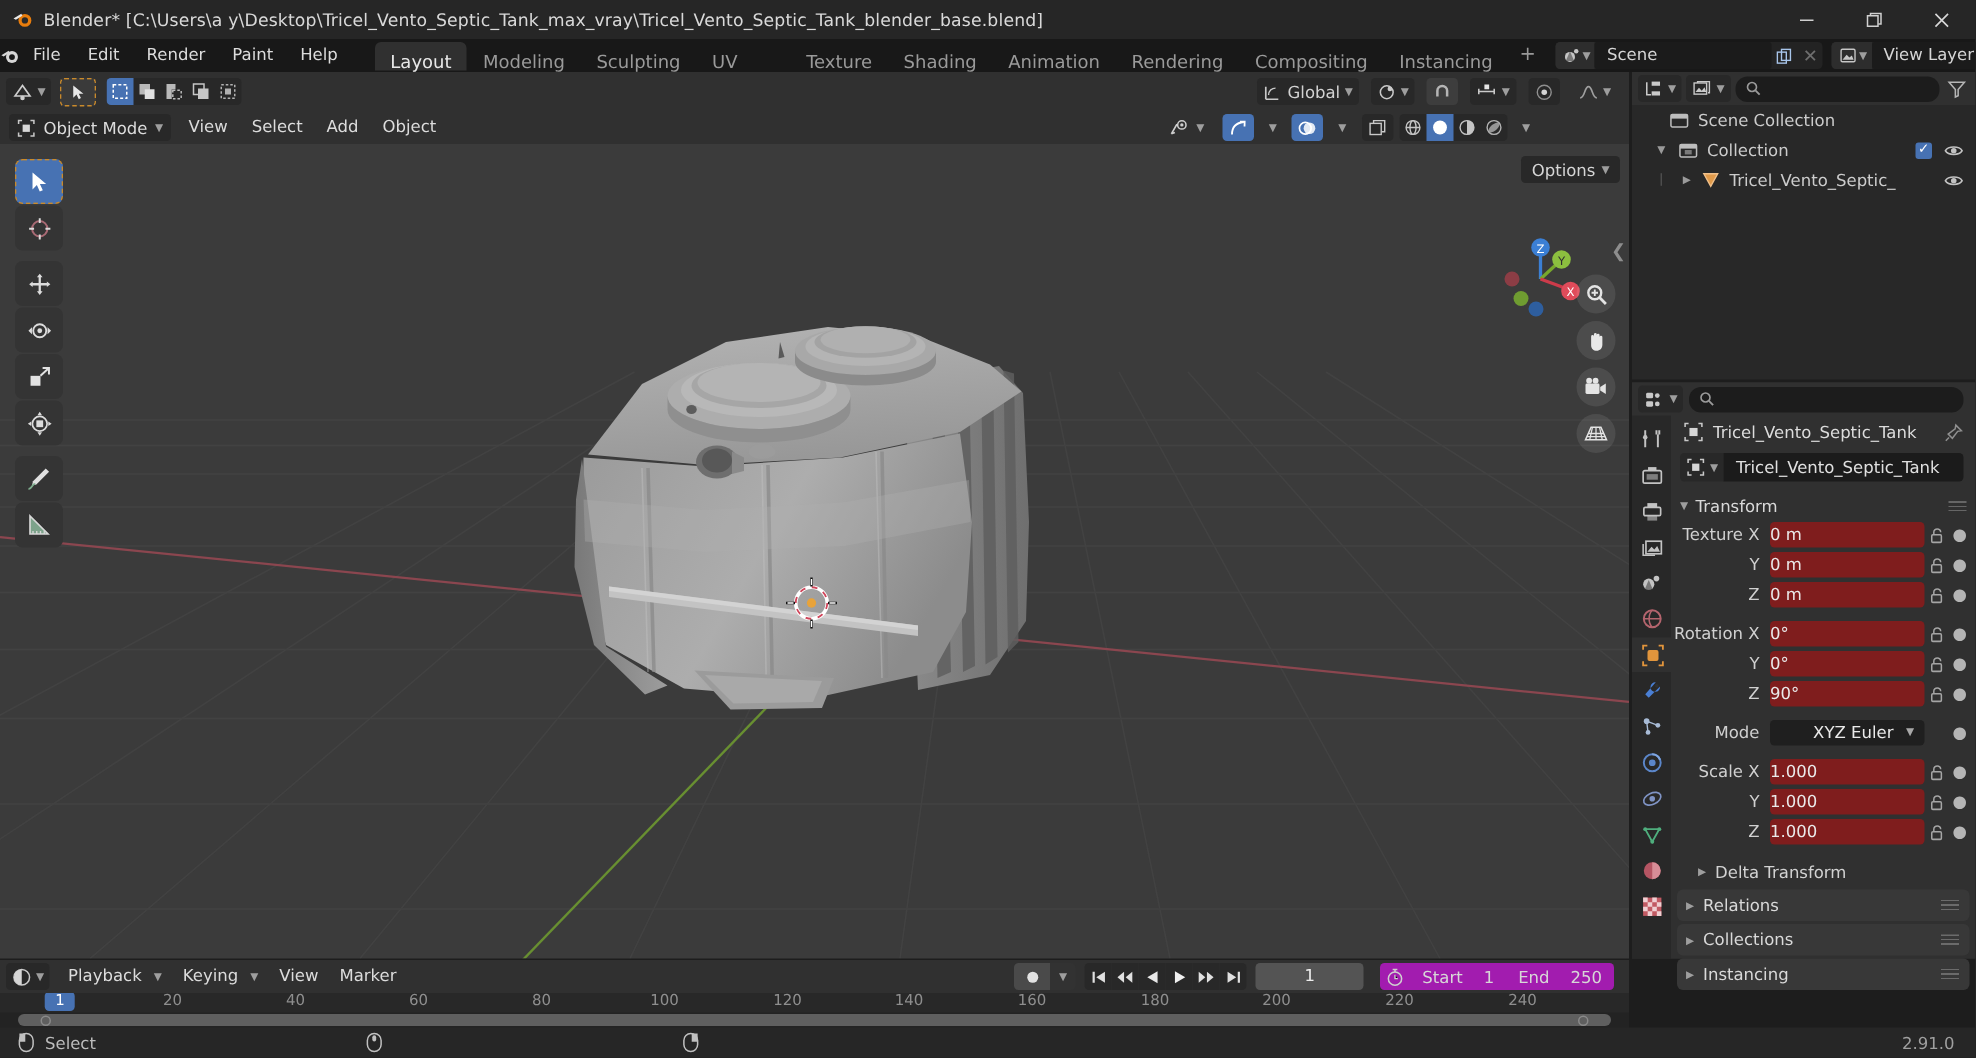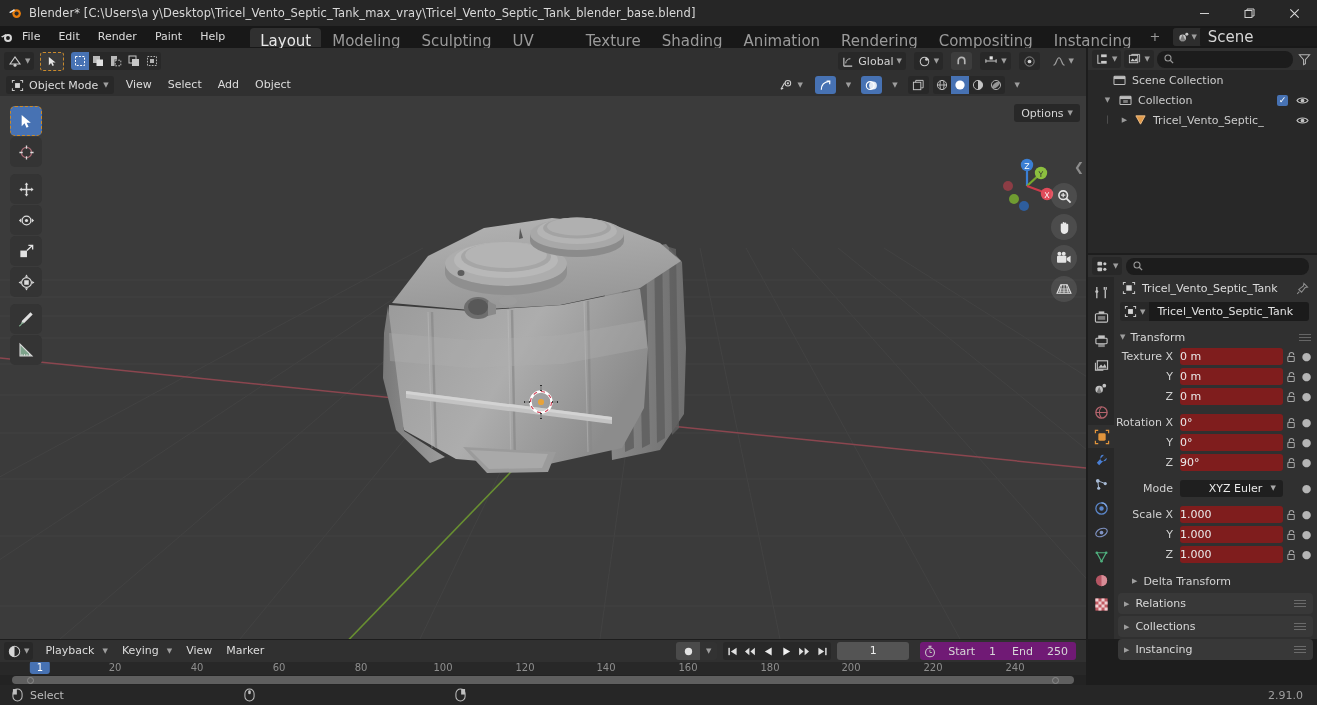--- a/index.html
+++ b/index.html
@@ -27,37 +27,37 @@
     position:absolute; left:0; top:26px; width:1317px; height:22px;
     background:#181818; display:flex; align-items:center;
   }
   .tb-logo{ width:24px; display:flex; align-items:center; justify-content:center; }
   .menu-item{
     padding:0 9px; height:22px; line-height:22px; font-size:11px; color:#dcdcdc;
     border-radius:3px; cursor:default;
   }
   .ws-tabs{ display:flex; align-items:center; margin-left:16px; height:22px; }
   .ws-tab{
-    padding:4px 10px; height:19px; line-height:19px; font-size:15px;
+    padding:4px 10px; height:19px; line-height:19px; font-size:12px;
     color:#9a9a9a; border-radius:4px 4px 0 0; margin-right:1px;
   }
   .ws-tab.active{ background:#303030; color:#e8e8e8; }
   .ws-plus{ color:#999; padding:0 7px; font-size:13px; line-height:18px; }
 
   .scene-field{
     display:flex; align-items:center; height:18px; background:#232323;
     border-radius:3px; margin-left:3px;
   }
   .scene-icon{
     display:flex; align-items:center; justify-content:center;
     background:#2d2d2d; border-radius:3px 0 0 3px; height:18px; padding:0 3px 0 5px;
   }
   .scene-name{
     background:#1b1b1b; height:18px; line-height:18px; padding:0 8px;
-    min-width:118px; font-size:15px; color:#d6d6d6; border-radius:2px;
+    min-width:118px; font-size:11px; color:#d6d6d6; border-radius:2px;
   }
   .scene-btn{ width:17px; height:18px; display:flex; align-items:center; justify-content:center; color:#b5b5b5; }
   .scene-x{ color:#6e6e6e; font-size:12px; }
 
   
   .viewport{
     position:absolute; left:0; top:48px; width:1086px; height:591px;
     background:#3b3b3b; overflow:hidden;
   }
   .vp-canvas{ position:absolute; inset:0; }
@@ -195,21 +195,21 @@
   }
   .tl-menu{ padding:0 7px; height:18px; line-height:18px; font-size:11px; color:#dcdcdc; border-radius:3px; display:flex; align-items:center; gap:8px;}
   .tl-transport{ display:flex; align-items:center; gap:0; }
   .tp{ width:18px; height:18px; display:flex; align-items:center; justify-content:center; background:#282828; }
   .tp:first-child{ border-radius:3px 0 0 3px; }
   .tp:last-child{ border-radius:0 3px 3px 0; }
   .frame-field{
     width:72px; height:18px; line-height:18px; background:#545454; border-radius:3px;
     text-align:center; font-size:11px; color:#eee;
   }
-  .se-group{ display:flex; align-items:center; background:#701a75; border-radius:3px; height:18px; margin-left:5px;}
+  .se-group{ display:flex; align-items:center; background:#a21caf; border-radius:3px; height:18px; margin-left:5px;}
   .se-cell{ display:flex; align-items:center; gap:14px; padding:0 8px; font-size:11px; color:#d7d7d7; height:18px;}
   .tl-ruler{ position:relative; height:13px; background:#282828; overflow:hidden; }
   .tl-tick{ position:absolute; top:0; font-size:10px; color:#8e8e8e; transform:translateX(-50%); }
   .playhead{
     position:absolute; top:-1px; height:13px; background:#4772b3; border-radius:3px;
     color:#fff; font-size:10px; line-height:13px; padding:0 7px; transform:translateX(-50%);
   }
   .tl-scroll{
     position:absolute; left:0; bottom:0; width:1086px; height:10px; background:#232323;
     display:flex; align-items:center;

